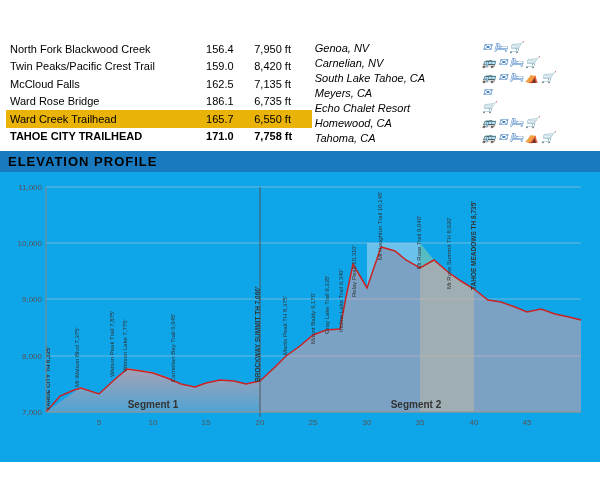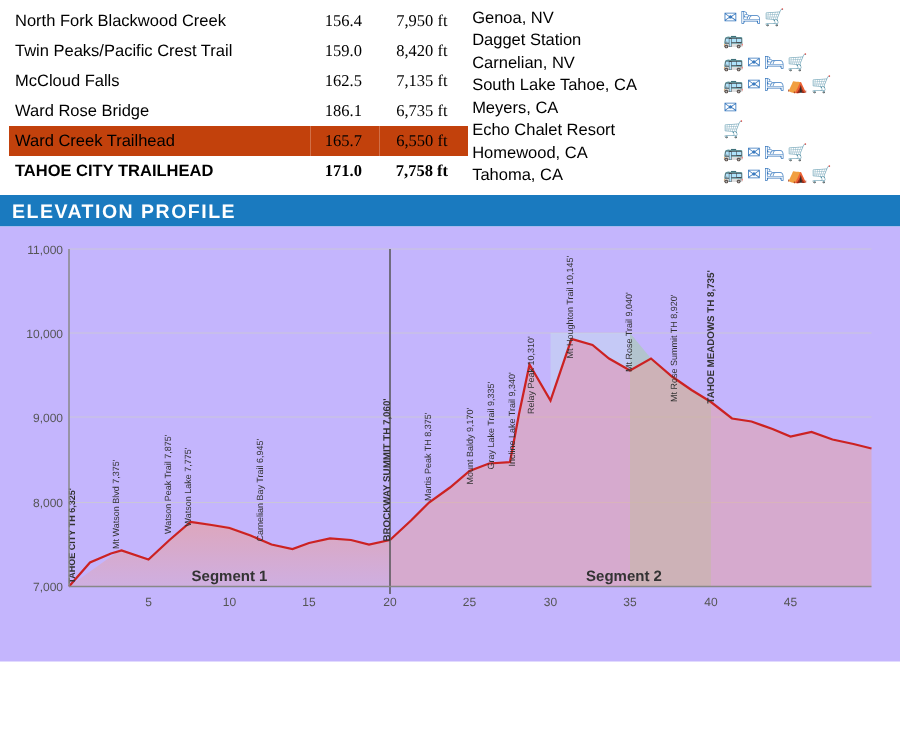--- a/index.html
+++ b/index.html
@@ -9,67 +9,68 @@
       font-family: Arial, sans-serif;
       font-size: 11px;
       background: #fff;
       overflow: hidden;
     }
 
     .top-section {
       display: flex;
       width: 100%;
       padding: 4px 6px 4px 6px;
+      margin-top: 36px;
     }
 
     .left-table {
       width: 52%;
       border-collapse: collapse;
     }
     .left-table td {
       padding: 1px 4px;
       font-size: 11px;
       white-space: nowrap;
     }
     .left-table td:nth-child(2),
     .left-table td:nth-child(3) {
-      text-align: center;
+      text-align: left;
       padding-right: 6px;
-      font-family: Liberation Serif, serif;
     }
     .bold-row td {
       font-weight: bold;
     }
 
     .right-table {
       width: 48%;
       border-collapse: collapse;
       padding-left: 8px;
+      font-style: italic;
     }
     .right-table td {
       padding: 1px 3px;
       font-size: 11px;
       white-space: nowrap;
     }
 
     .elevation-header {
       background: #1a7abf;
-      color: #ffffff;
+      color: #000000;
       font-size: 13px;
       font-weight: bold;
       padding: 3px 8px;
       letter-spacing: 1px;
       margin: 2px 0 0 0;
     }
 
     .elevation-container {
       position: relative;
       width: 100%;
       height: 290px;
-      background: #c4b5fd;
+      background: #0ea5e9;
       padding: 0 6px;
     }
 
     .elevation-svg {
       width: 100%;
       height: 100%;
     }
 
   </style>
 </head>
@@ -92,21 +93,21 @@
         <tr>
       <td>McCloud Falls</td>
       <td>162.5</td>
       <td>7,135 ft</td>
     </tr>
         <tr>
       <td>Ward Rose Bridge</td>
       <td>186.1</td>
       <td>6,735 ft</td>
     </tr>
-        <tr style="background: #c2410c;">
+        <tr style="background: #eab308;">
       <td>Ward Creek Trailhead</td>
       <td>165.7</td>
       <td>6,550 ft</td>
     </tr>
         <tr class="bold-row">
       <td>TAHOE CITY TRAILHEAD</td>
       <td>171.0</td>
       <td>7,758 ft</td>
     </tr>
       </tbody>
@@ -114,28 +115,20 @@
 
   <table class="right-table">
     <tbody id="right-table-body">
         <tr>
       <td>Genoa, NV</td>
       <td>
             <span style="display:flex;gap:1px;align-items:center;">
               <span style="color:#3a7abf; font-size:11px; margin-right:1px;">✉</span>
               <span style="color:#3a7abf; font-size:11px; margin-right:1px;">🛏</span>
               <span style="color:#3a9a3a; font-size:11px; margin-right:1px;">🛒</span>
-            </span>
-          </td>
-    </tr>
-        <tr>
-      <td>Dagget Station</td>
-      <td>
-            <span style="display:flex;gap:1px;align-items:center;">
-              <span style="color:#333; font-size:11px; margin-right:1px;">🚌</span>
             </span>
           </td>
     </tr>
         <tr>
       <td>Carnelian, NV</td>
       <td>
             <span style="display:flex;gap:1px;align-items:center;">
               <span style="color:#333; font-size:11px; margin-right:1px;">🚌</span>
               <span style="color:#3a7abf; font-size:11px; margin-right:1px;">✉</span>
               <span style="color:#3a7abf; font-size:11px; margin-right:1px;">🛏</span>

